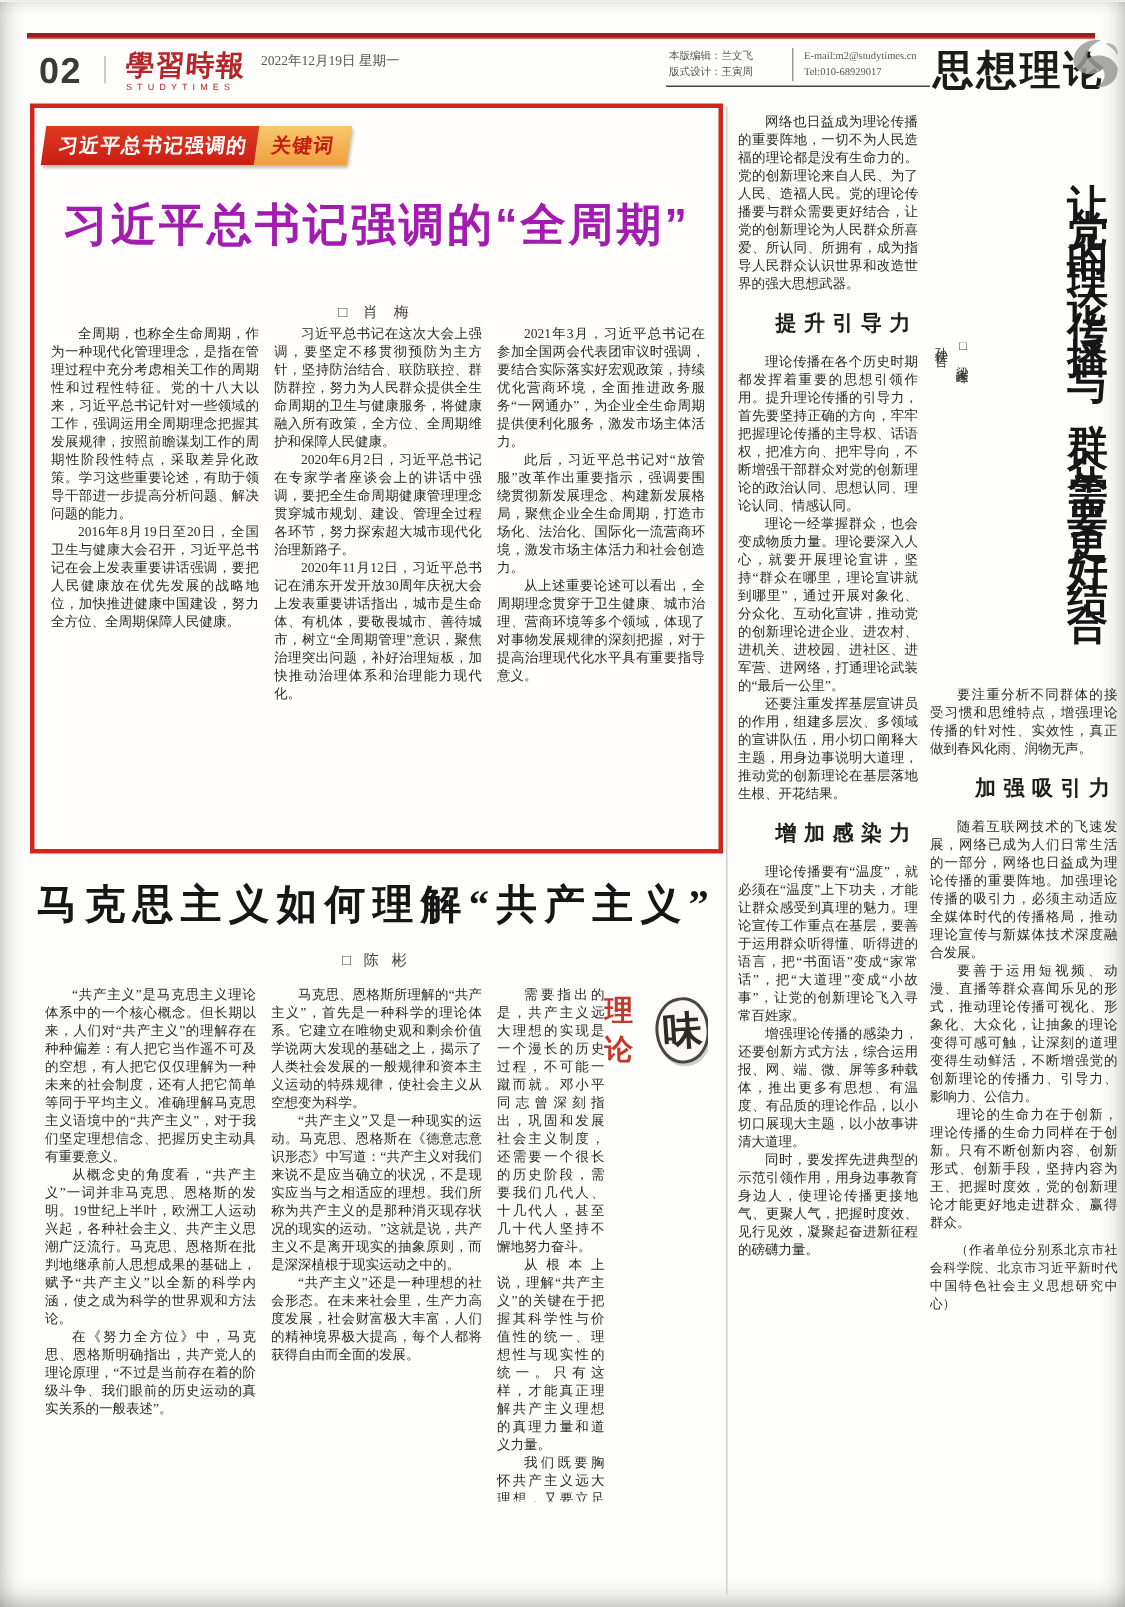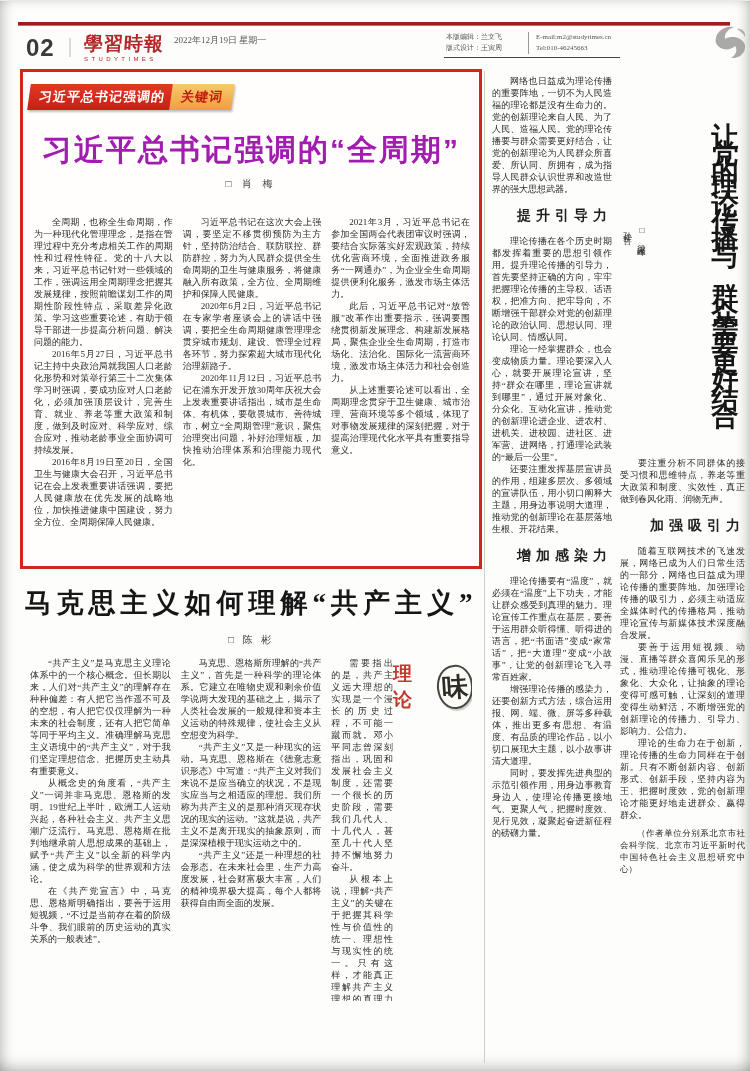--- a/index.html
+++ b/index.html
@@ -43,41 +43,41 @@
   .badge { position:absolute; left:6px; top:12px; display:flex; filter:drop-shadow(1px 2px 1px rgba(0,0,0,.25)); }
   .badge .b-main { background:linear-gradient(180deg,#e03a22,#c81e15); color:#fff;
     font-family:"Liberation Sans",sans-serif; font-weight:bold; font-size:13px;
     padding:4px 8px 4px 10px; transform:skewX(-8deg); letter-spacing:1px; }
   .badge .b-accent { background:linear-gradient(180deg,#f8c96d,#ef9f3e); color:#c41a10;
     font-family:"Liberation Sans",sans-serif; font-weight:bold; font-size:13px;
     padding:4px 10px; transform:skewX(-8deg); margin-left:-2px; letter-spacing:1px; }
   .a1-title { position:absolute; left:0; top:58px; width:100%; text-align:center;
     font-family:"Liberation Sans",sans-serif; font-weight:bold; font-size:30px;
     color:#a21caf; letter-spacing:2px; }
-  .a1-byline { position:absolute; left:0; top:105px; width:100%; text-align:center;
+  .a1-byline { position:absolute; left:0; top:129px; width:100%; text-align:center;
     font-size:10px; color:#444; letter-spacing:4px; }
   .a1-cols { position:absolute; left:11px; top:144px; width:436px; height:342px;
     display:flex; gap:10px; overflow:hidden; }
   .col { flex:1; overflow:hidden; }
   .para { font-size:9px; line-height:12px; text-align:justify; text-indent:2em;
     color:#2a2a28; margin:0; }
 
   
   .a2 { position:absolute; left:20px; top:576px; width:462px; height:486px; }
   .a2-title { position:absolute; left:0; top:8px; width:100%; text-align:center;
     font-weight:bold; font-size:27px; color:#161616; letter-spacing:5px; }
   .a2-byline { position:absolute; left:0; top:56px; width:100%; text-align:center;
     font-size:10px; color:#444; letter-spacing:3px; }
   .a2-cols { position:absolute; left:10px; top:80px; width:442px; height:404px;
     display:flex; gap:10px; overflow:hidden; }
   .a2-col3-wrap { flex:1; display:flex; flex-direction:row; overflow:hidden; }
   .a2-col3-text { height:344px; overflow:hidden; }
 
   
-  .liluwei { height:60px; display:flex; align-items:center; gap:12px; }
+  .liluwei { height:60px; display:flex; align-items:center; gap:2px; }
   .liluwei .pre { color:#c0392b; font-weight:bold; font-size:19px; letter-spacing:2px; }
   .stamp { width:46px; height:44px; border:2.5px solid #4a453e; border-radius:50% 46% 50% 48%;
     display:flex; align-items:center; justify-content:center; transform:rotate(-7deg);
     color:#2b2username7; box-shadow:1px 2px 0 rgba(80,70,60,.25); background:#fbfaf6; }
   .stamp span { font-size:26px; font-weight:bold; color:#2e2a24; transform:rotate(3deg);
     font-family:"Liberation Serif",serif; }
 
   
   .col5 { position:absolute; left:492px; top:74px; width:120px; height:988px; overflow:hidden; }
   .col6 { position:absolute; left:620px; top:74px; width:125px; height:988px; overflow:hidden; }
@@ -117,43 +117,43 @@
   <div class="issue-date">
     <span>2022年12月19日</span>
     <span>星期一</span>
   </div>
   <div class="credits">
     <div>本版编辑：兰文飞</div>
     <div>版式设计：王寅周</div>
   </div>
   <div class="contact">
     <div>E-mail:m2@studytimes.cn</div>
-    <div>Tel:010-46245663</div>
+    <div>Tel:010-68929017</div>
   </div>
   <div class="credits-rule"></div>
+  <div class="section-title">思想理论</div>
   <div class="hdr-logo">
     <svg viewBox="0 0 36 38" width="36" height="38">
       <path d="M4 20 C2 10, 12 2, 22 4 C16 6, 12 11, 13 16 C20 12, 30 14, 33 22 C34 30, 27 36, 19 35 C24 32, 26 27, 23 23 C18 28, 8 28, 4 20 Z" fill="#9a9a98" opacity="0.85"></path>
       <path d="M25 6 C30 5, 34 9, 33 14 C31 10, 28 8, 25 6 Z" fill="#b0b0ae"></path>
     </svg>
   </div>
 
   <div class="v-divider"></div>
 
   <div class="box1">
     <div class="badge">
       <span class="b-main">习近平总书记强调的</span>
       <span class="b-accent">关键词</span>
     </div>
     <div class="a1-title">习近平总书记强调的“全周期”</div>
     <div class="a1-byline">□ 肖  梅</div>
     <div class="a1-cols">
       <div class="col">
           <p class="para">全周期，也称全生命周期，作为一种现代化管理理念，是指在管理过程中充分考虑相关工作的周期性和过程性特征。党的十八大以来，习近平总书记针对一些领域的工作，强调运用全周期理念把握其发展规律，按照前瞻谋划工作的周期性阶段性特点，采取差异化政策。学习这些重要论述，有助于领导干部进一步提高分析问题、解决问题的能力。</p>
-          <p class="para">2016年5月27日，习近平总书记主持中央政治局就我国人口老龄化形势和对策举行第三十二次集体学习时强调，要成功应对人口老龄化，必须加强顶层设计，完善生育、就业、养老等重大政策和制度，做到及时应对、科学应对、综合应对，推动老龄事业全面协调可持续发展。</p>
           <p class="para">2016年8月19日至20日，全国卫生与健康大会召开，习近平总书记在会上发表重要讲话强调，要把人民健康放在优先发展的战略地位，加快推进健康中国建设，努力全方位、全周期保障人民健康。</p>
         </div>
       <div class="col">
           <p class="para">习近平总书记在这次大会上强调，要坚定不移贯彻预防为主方针，坚持防治结合、联防联控、群防群控，努力为人民群众提供全生命周期的卫生与健康服务，将健康融入所有政策，全方位、全周期维护和保障人民健康。</p>
           <p class="para">2020年6月2日，习近平总书记在专家学者座谈会上的讲话中强调，要把全生命周期健康管理理念贯穿城市规划、建设、管理全过程各环节，努力探索超大城市现代化治理新路子。</p>
           <p class="para">2020年11月12日，习近平总书记在浦东开发开放30周年庆祝大会上发表重要讲话指出，城市是生命体、有机体，要敬畏城市、善待城市，树立“全周期管理”意识，聚焦治理突出问题，补好治理短板，加快推动治理体系和治理能力现代化。</p>
         </div>
       <div class="col">
           <p class="para">2021年3月，习近平总书记在参加全国两会代表团审议时强调，要结合实际落实好宏观政策，持续优化营商环境，全面推进政务服务“一网通办”，为企业全生命周期提供便利化服务，激发市场主体活力。</p>
           <p class="para">此后，习近平总书记对“放管服”改革作出重要指示，强调要围绕贯彻新发展理念、构建新发展格局，聚焦企业全生命周期，打造市场化、法治化、国际化一流营商环境，激发市场主体活力和社会创造力。</p>
@@ -162,21 +162,21 @@
     </div>
   </div>
 
   <div class="a2">
     <div class="a2-title">马克思主义如何理解“共产主义”</div>
     <div class="a2-byline">□ 陈  彬</div>
     <div class="a2-cols">
       <div class="col">
           <p class="para">“共产主义”是马克思主义理论体系中的一个核心概念。但长期以来，人们对“共产主义”的理解存在种种偏差：有人把它当作遥不可及的空想，有人把它仅仅理解为一种未来的社会制度，还有人把它简单等同于平均主义。准确理解马克思主义语境中的“共产主义”，对于我们坚定理想信念、把握历史主动具有重要意义。</p>
           <p class="para">从概念史的角度看，“共产主义”一词并非马克思、恩格斯的发明。19世纪上半叶，欧洲工人运动兴起，各种社会主义、共产主义思潮广泛流行。马克思、恩格斯在批判地继承前人思想成果的基础上，赋予“共产主义”以全新的科学内涵，使之成为科学的世界观和方法论。</p>
-          <p class="para">在《共产党宣言》中，马克思、恩格斯明确指出，要善于运用短视频，“不过是当前存在着的阶级斗争、我们眼前的历史运动的真实关系的一般表述”。</p>
+          <p class="para">在《努力全方位》中，马克思、恩格斯明确指出，共产党人的理论原理，“不过是当前存在着的阶级斗争、我们眼前的历史运动的真实关系的一般表述”。</p>
         </div>
       <div class="col">
           <p class="para">马克思、恩格斯所理解的“共产主义”，首先是一种科学的理论体系。它建立在唯物史观和剩余价值学说两大发现的基础之上，揭示了人类社会发展的一般规律和资本主义运动的特殊规律，使社会主义从空想变为科学。</p>
           <p class="para">“共产主义”又是一种现实的运动。马克思、恩格斯在《德意志意识形态》中写道：“共产主义对我们来说不是应当确立的状况，不是现实应当与之相适应的理想。我们所称为共产主义的是那种消灭现存状况的现实的运动。”这就是说，共产主义不是离开现实的抽象原则，而是深深植根于现实运动之中的。</p>
           <p class="para">“共产主义”还是一种理想的社会形态。在未来社会里，生产力高度发展，社会财富极大丰富，人们的精神境界极大提高，每个人都将获得自由而全面的发展。</p>
         </div>
       <div class="a2-col3-wrap">
         <div class="a2-col3-text">
             <p class="para">需要指出的是，共产主义远大理想的实现是一个漫长的历史过程，不可能一蹴而就。邓小平同志曾深刻指出，巩固和发展社会主义制度，还需要一个很长的历史阶段，需要我们几代人、十几代人，甚至几十代人坚持不懈地努力奋斗。</p>
             <p class="para">从根本上说，理解“共产主义”的关键在于把握其科学性与价值性的统一、理想性与现实性的统一。只有这样，才能真正理解共产主义理想的真理力量和道义力量。</p>
@@ -215,21 +215,21 @@
       <div class="a3-vtitle">
         <span class="tline">让党的理论传播与</span>
         <span class="tline">群众需要更好结合</span>
       </div>
       <div class="a3-vbyline">
         <span>□梁家峰</span>
         <span>孙佳哲</span>
       </div>
     </div>
     <div>
-        <p class="para">要注重分析不同群体的接受习惯和思维特点，养老等重大政策和制度、实效性，真正做到春风化雨、润物无声。</p>
+        <p class="para">要注重分析不同群体的接受习惯和思维特点，增强理论传播的针对性、实效性，真正做到春风化雨、润物无声。</p>
       </div>
     <div class="sec-head">加强吸引力</div>
     <div>
         <p class="para">随着互联网技术的飞速发展，网络已成为人们日常生活的一部分，网络也日益成为理论传播的重要阵地。加强理论传播的吸引力，必须主动适应全媒体时代的传播格局，推动理论宣传与新媒体技术深度融合发展。</p>
         <p class="para">要善于运用短视频、动漫、直播等群众喜闻乐见的形式，推动理论传播可视化、形象化、大众化，让抽象的理论变得可感可触，让深刻的道理变得生动鲜活，不断增强党的创新理论的传播力、引导力、影响力、公信力。</p>
         <p class="para">理论的生命力在于创新，理论传播的生命力同样在于创新。只有不断创新内容、创新形式、创新手段，坚持内容为王、把握时度效，党的创新理论才能更好地走进群众、赢得群众。</p>
       </div>
     <div class="footnote">（作者单位分别系北京市社会科学院、北京市习近平新时代中国特色社会主义思想研究中心）</div>
   </div>
 

